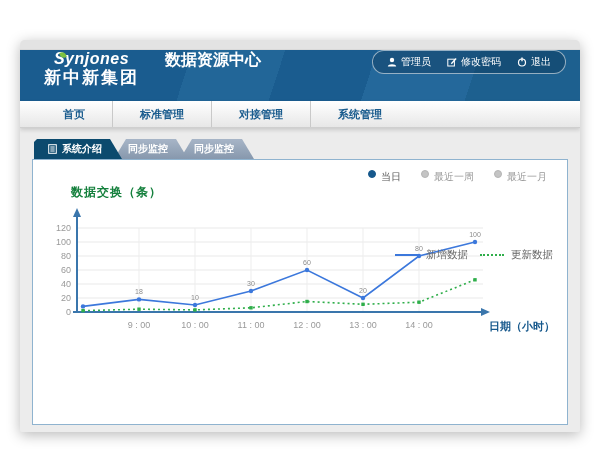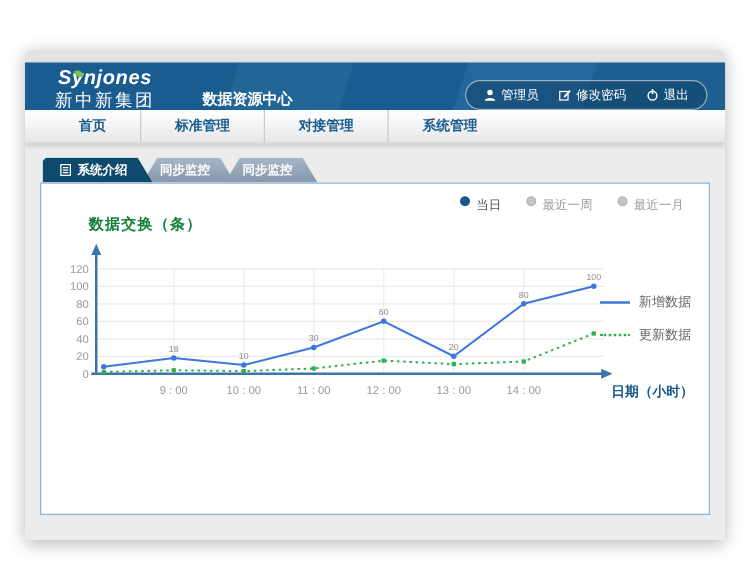--- a/index.html
+++ b/index.html
@@ -1,25 +1,25 @@
 <!DOCTYPE html>
 <html><head>
 <meta charset="utf-8">
 <style>
   html,body{margin:0;padding:0}
   body{width:600px;height:450px;background:#ffffff;font-family:"Liberation Sans","DejaVu Sans",sans-serif;position:relative;overflow:hidden}
   .window{position:absolute;left:20px;top:40px;width:560px;height:392px;background:#ececec;box-shadow:0 3px 14px rgba(0,0,0,.28);border-radius:5px 5px 2px 2px;overflow:hidden}
   .topstrip{height:9px;background:#e3e3e3;border-bottom:1px solid #d9d9d9}
-  .header{height:38px;display:flex;align-items:flex-end;padding:0 14px;position:relative;
+  .header{height:51px;display:flex;align-items:flex-start;padding:0 14px;position:relative;
     background:linear-gradient(108deg,#1a5c8f 30%,#226698 30%,#226698 46%,#1a5c8f 46%,#1a5c8f 62%,#24689b 62%,#24689b 80%,#1d608f 80%)}
   .logo{position:relative;text-align:center;line-height:1.15;padding:0 10px}
   .logo-en{font-size:16px;font-weight:bold;font-style:italic;color:#fff;letter-spacing:.5px}
   .logo-leaf{position:absolute;left:26px;top:2px;width:6px;height:6px;background:#7cc242;border-radius:0 70% 0 70%;transform:rotate(-18deg)}
-  .logo-cn{font-size:14px;font-weight:normal;color:#fff;letter-spacing:2px}
-  .app-title{color:#fff;font-size:12px;font-weight:bold;margin-left:28px}
+  .logo-cn{font-size:17px;font-weight:bold;color:#fff;letter-spacing:2px}
+  .app-title{color:#fff;font-size:16px;font-weight:bold;margin-left:16px}
   .user-pill{margin-left:auto;display:flex;align-items:center;gap:16px;background:rgba(10,45,75,.35);border:1px solid rgba(255,255,255,.55);border-radius:13px;padding:4px 14px}
   .user-item{display:flex;align-items:center;gap:4px;color:#fff;font-size:10px;cursor:pointer;white-space:nowrap}
   .user-ico svg{display:block}
   .nav{height:26px;background:linear-gradient(#ffffff,#e7e7e7);display:flex;align-items:center;padding-left:16px;border-bottom:1px solid #cfcfcf;box-shadow:0 2px 4px rgba(0,0,0,.15);position:relative;z-index:3}
   .nav-item{font-size:11px;font-weight:bold;color:#1a5c8e;padding:0 27px;line-height:26px;cursor:pointer;white-space:nowrap}
   .nav-item + .nav-item{border-left:1px solid #c9c9c9}
   .content{padding:14px 12px 0}
   .tab-row{display:flex;align-items:flex-end;height:17px;padding-left:2px}
   .tab{font-size:10px;font-weight:bold;color:#fff;background:linear-gradient(#a7b5c7,#8798ad);padding:3px 20px 3px 14px;cursor:pointer;display:flex;align-items:center;gap:5px;position:relative;z-index:1;
     clip-path:polygon(12px 0,calc(100% - 12px) 0,100% 100%,0 100%)}
@@ -29,21 +29,21 @@
   .tab-ico{display:flex}
   .panel{position:relative;background:#fff;border:1px solid #8fb3cf;height:266px;box-sizing:border-box}
   .periods{position:absolute;top:10px;right:20px;display:flex;gap:20px}
   .period{display:flex;align-items:flex-start;gap:5px;cursor:pointer}
   .pdot{width:8px;height:8px;border-radius:50%;background:#c4c4c4;border:1px solid #b5b5b5;box-sizing:border-box}
   .pdot.sel{background:#16588c;border-color:#16588c}
   .plabel{font-size:10px;color:#9a9a9a}
   .plabel.sel{color:#555}
   .ytitle{position:absolute;top:24px;left:38px;font-size:12px;font-weight:bold;color:#15803d;letter-spacing:1px}
   .chart{position:absolute;top:30px;left:4px;font-family:inherit}
-  .legend{position:absolute;top:88px;right:14px;display:flex;flex-direction:column;gap:12px}
+  .legend{position:absolute;top:88px;right:14px;display:flex;flex-direction:row;gap:12px}
   .lrow{display:flex;align-items:center;gap:7px}
   .lswatch{width:24px;height:0;border-top:2px solid #333}
   .ltext{font-size:10.5px;color:#666}
   .note{position:absolute;top:212px;left:26px;right:14px;font-size:7.5px;color:#666;white-space:nowrap;overflow:hidden;letter-spacing:.2px}
   .note-red{color:#e03e3e}
 </style>
 </head>
 <body>
 
 <div class="window">

